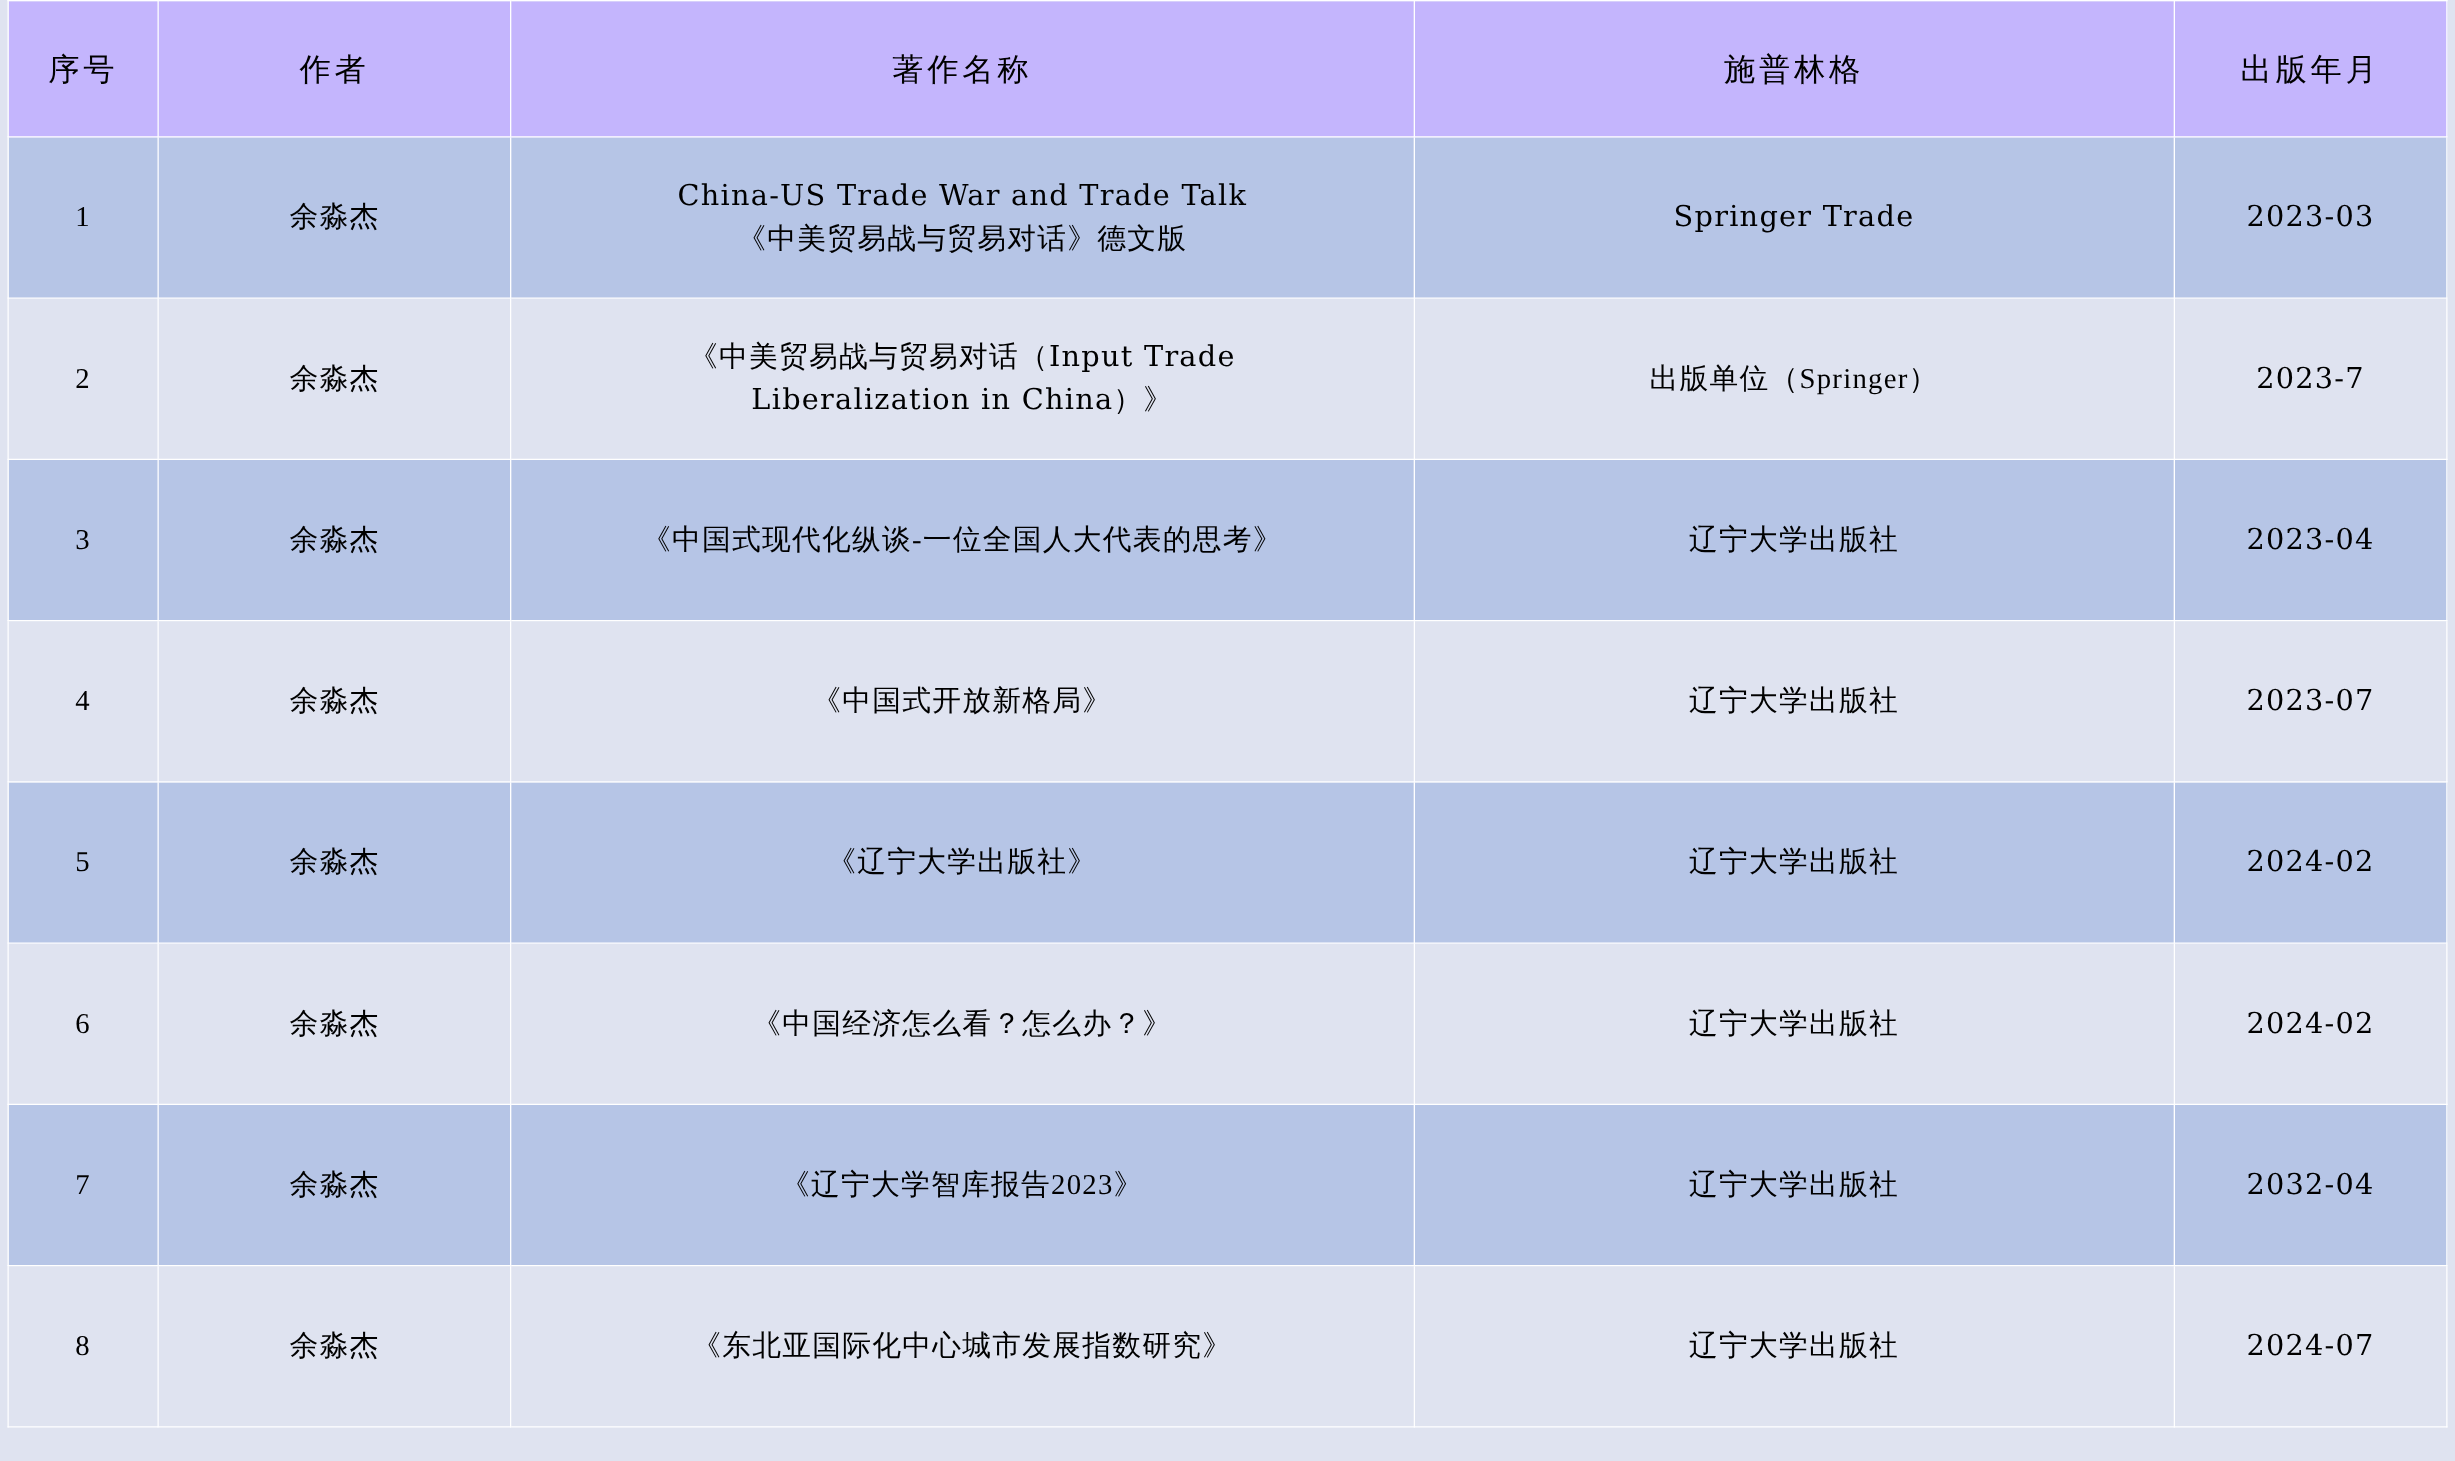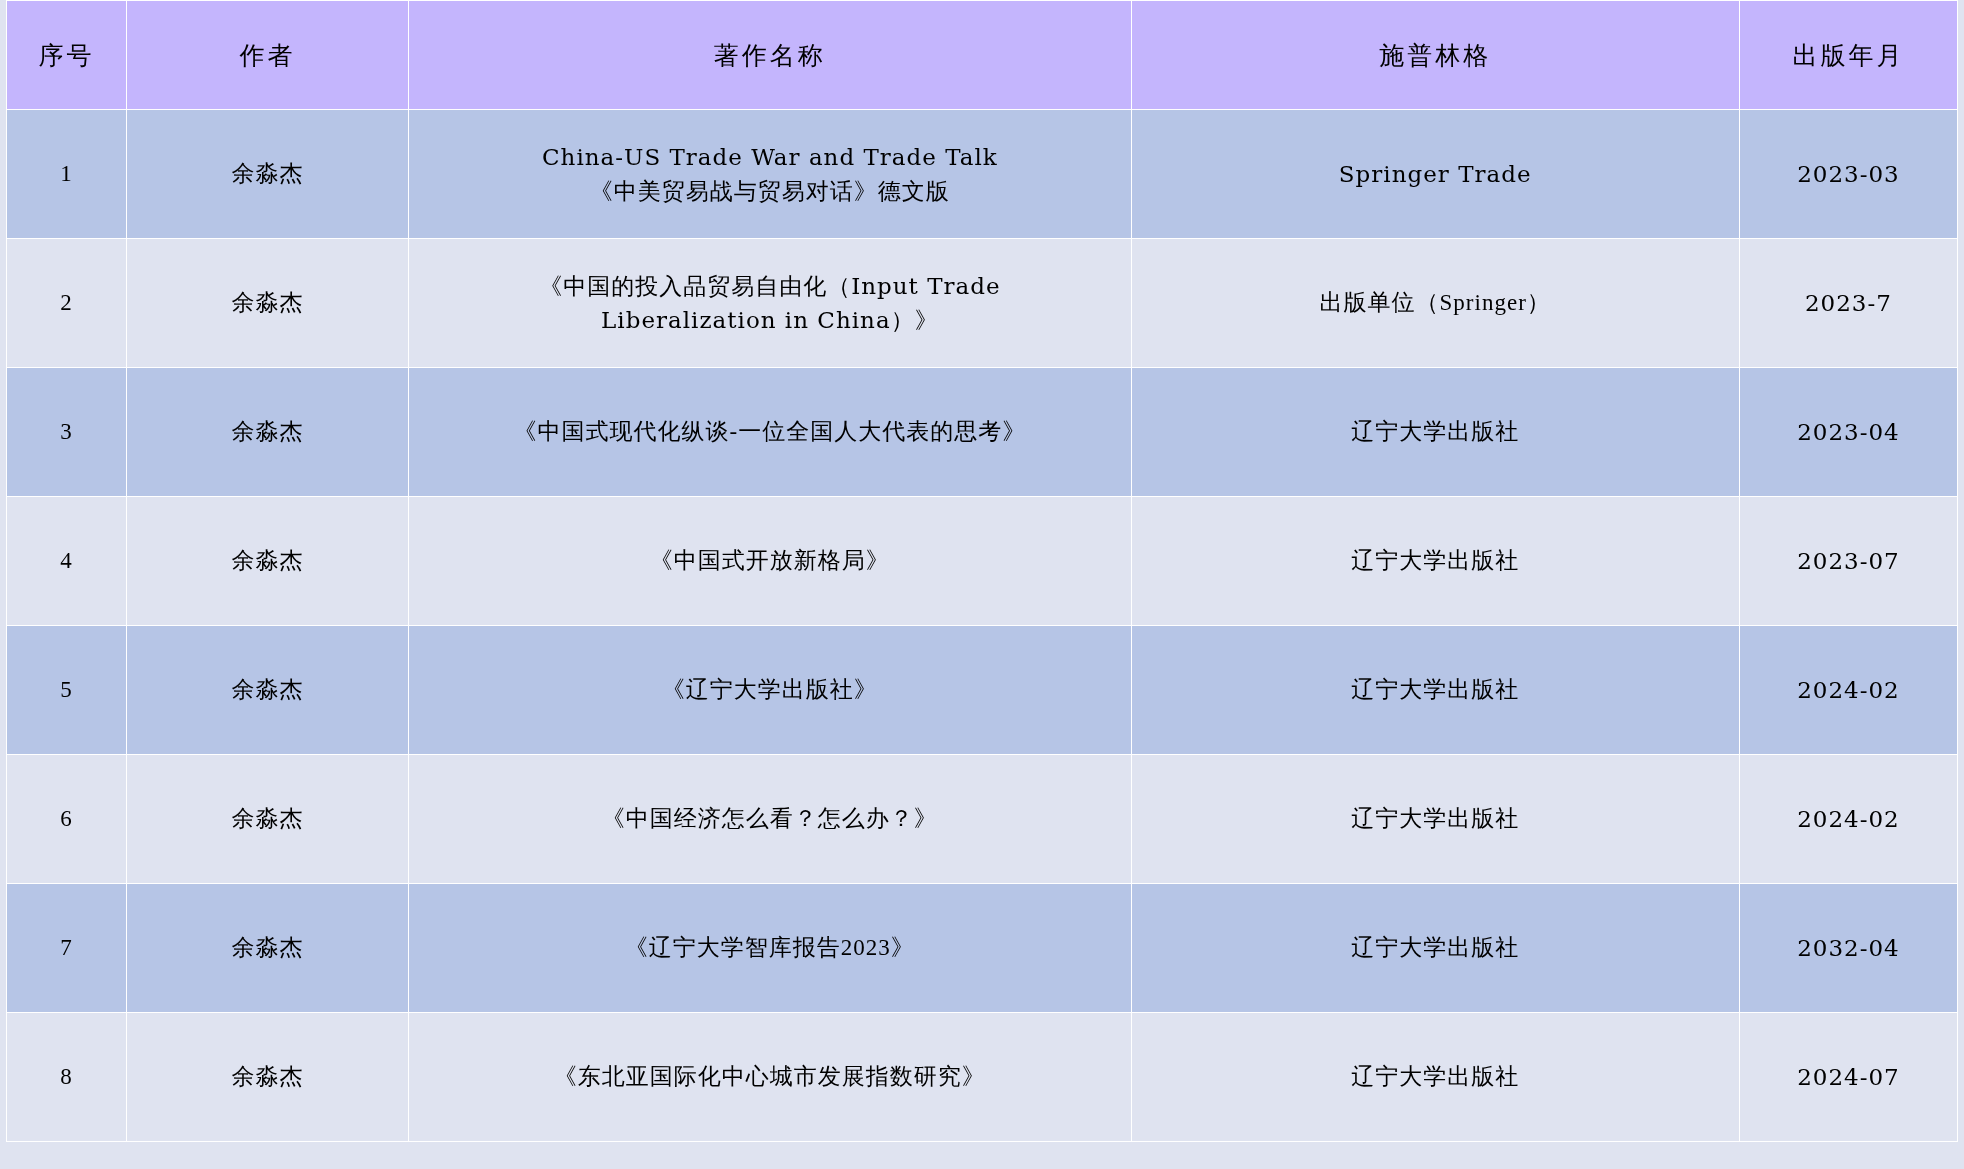--- a/index.html
+++ b/index.html
@@ -108,21 +108,21 @@
         <td>余淼杰</td>
         <td class="cell-title latin" style="white-space: pre-line;">China-US Trade War and Trade Talk
 《中美贸易战与贸易对话》德文版</td>
         <td class="latin">Springer Trade</td>
         <td class="latin">2023-03</td>
       </tr>
 
       <tr class="even">
         <td>2</td>
         <td>余淼杰</td>
-        <td class="cell-title latin" style="white-space: pre-line;">《中国的投入品贸易自由化（Input Trade
+        <td class="cell-title latin" style="white-space: pre-line;">《中美贸易战与贸易对话（Input Trade
 Liberalization in China）》</td>
         <td>出版单位（Springer）</td>
         <td class="latin">2023-7</td>
       </tr>
 
       <tr class="odd">
         <td>3</td>
         <td>余淼杰</td>
         <td class="cell-title">《中国式现代化纵谈-一位全国人大代表的思考》</td>
         <td>辽宁大学出版社</td>

